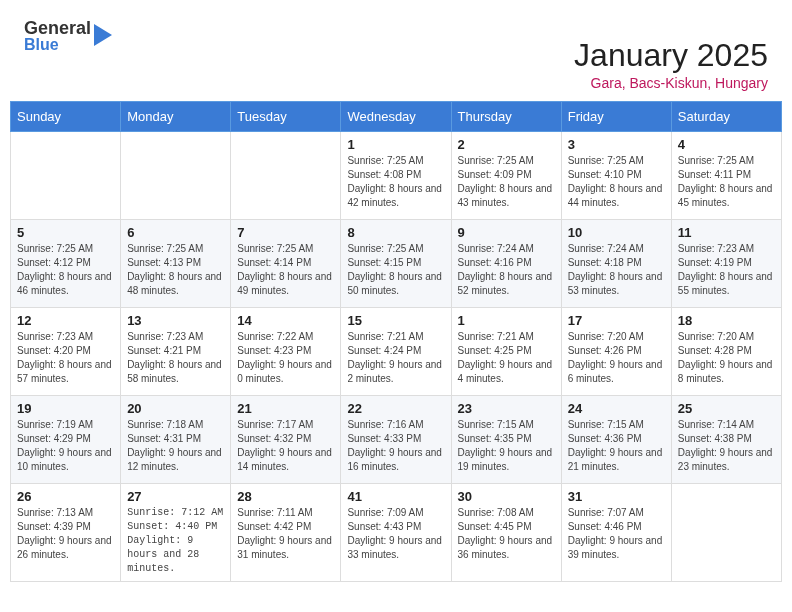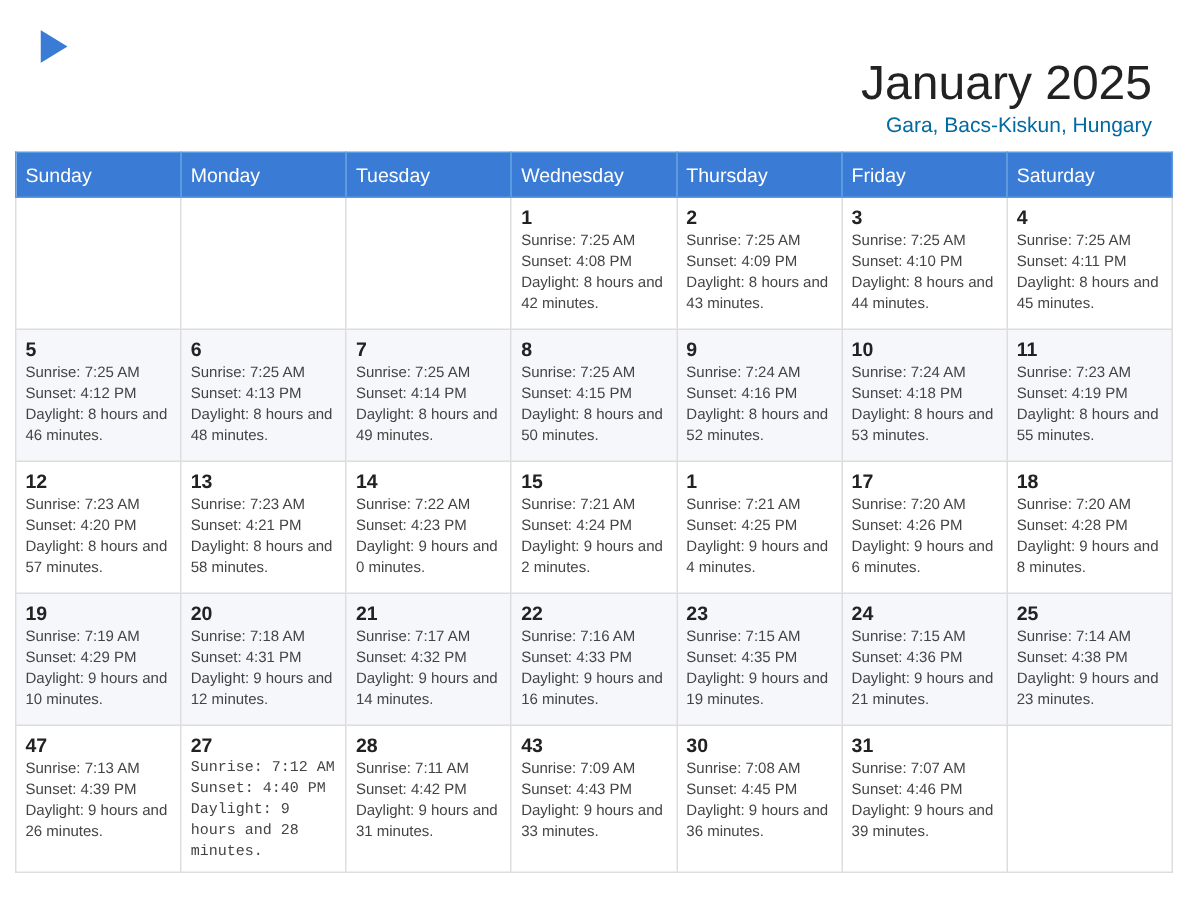--- a/index.html
+++ b/index.html
@@ -25,21 +25,21 @@
       margin-top: 20px;
     }
     .month-year {
       font-size: 32px;
       font-weight: normal;
       color: #222;
       line-height: 1.1;
     }
     .location {
       font-size: 14px;
-      color: #0369a1;
+      color: #be185d;
       margin-top: 2px;
     }
     .calendar-wrap {
       padding: 0 10px 10px 10px;
     }
     table {
       width: 100%;
       border-collapse: collapse;
     }
     thead tr th {
@@ -83,20 +83,23 @@
       background: #f5f7fa !important;
     }
   </style>
 </head>
 <body>
 
 <div class="header">
   <div class="logo-wrapper">
     <div>
       <div style="display:flex;align-items:center;">
+        <div style="font-size:18px;font-weight:bold;color:#333;line-height:1.15;">
+          <span style="color:#333;">General</span><span style="color:#3a7bd5;font-size:16px;display:block;margin-top:-3px;">Blue</span>
+        </div>
         <div style="margin-left:3px;margin-top:2px;">
           <svg width="18" height="22" viewBox="0 0 18 22">
             <polygon points="0,0 18,11 0,22" fill="#3a7bd5"></polygon>
           </svg>
         </div>
       </div>
     </div>
   </div>
   <div class="title-section">
     <div class="month-year">January 2025</div>
@@ -274,39 +277,39 @@
           </td>
           <td>
             <span class="day-number">25</span>
             <div class="day-info" style="white-space: pre-line;">Sunrise: 7:14 AM
 Sunset: 4:38 PM
 Daylight: 9 hours and 23 minutes.</div>
           </td>
         </tr>
         <tr>
           <td>
-            <span class="day-number">47</span>
+            <span class="day-number">26</span>
             <div class="day-info" style="white-space: pre-line;">Sunrise: 7:13 AM
 Sunset: 4:39 PM
 Daylight: 9 hours and 26 minutes.</div>
           </td>
           <td>
             <span class="day-number">27</span>
             <div class="day-info" style="white-space: pre-line; font-family: Liberation Mono, monospace;">Sunrise: 7:12 AM
 Sunset: 4:40 PM
 Daylight: 9 hours and 28 minutes.</div>
           </td>
           <td>
             <span class="day-number">28</span>
             <div class="day-info" style="white-space: pre-line;">Sunrise: 7:11 AM
 Sunset: 4:42 PM
 Daylight: 9 hours and 31 minutes.</div>
           </td>
           <td>
-            <span class="day-number">43</span>
+            <span class="day-number">41</span>
             <div class="day-info" style="white-space: pre-line;">Sunrise: 7:09 AM
 Sunset: 4:43 PM
 Daylight: 9 hours and 33 minutes.</div>
           </td>
           <td>
             <span class="day-number">30</span>
             <div class="day-info" style="white-space: pre-line;">Sunrise: 7:08 AM
 Sunset: 4:45 PM
 Daylight: 9 hours and 36 minutes.</div>
           </td>

